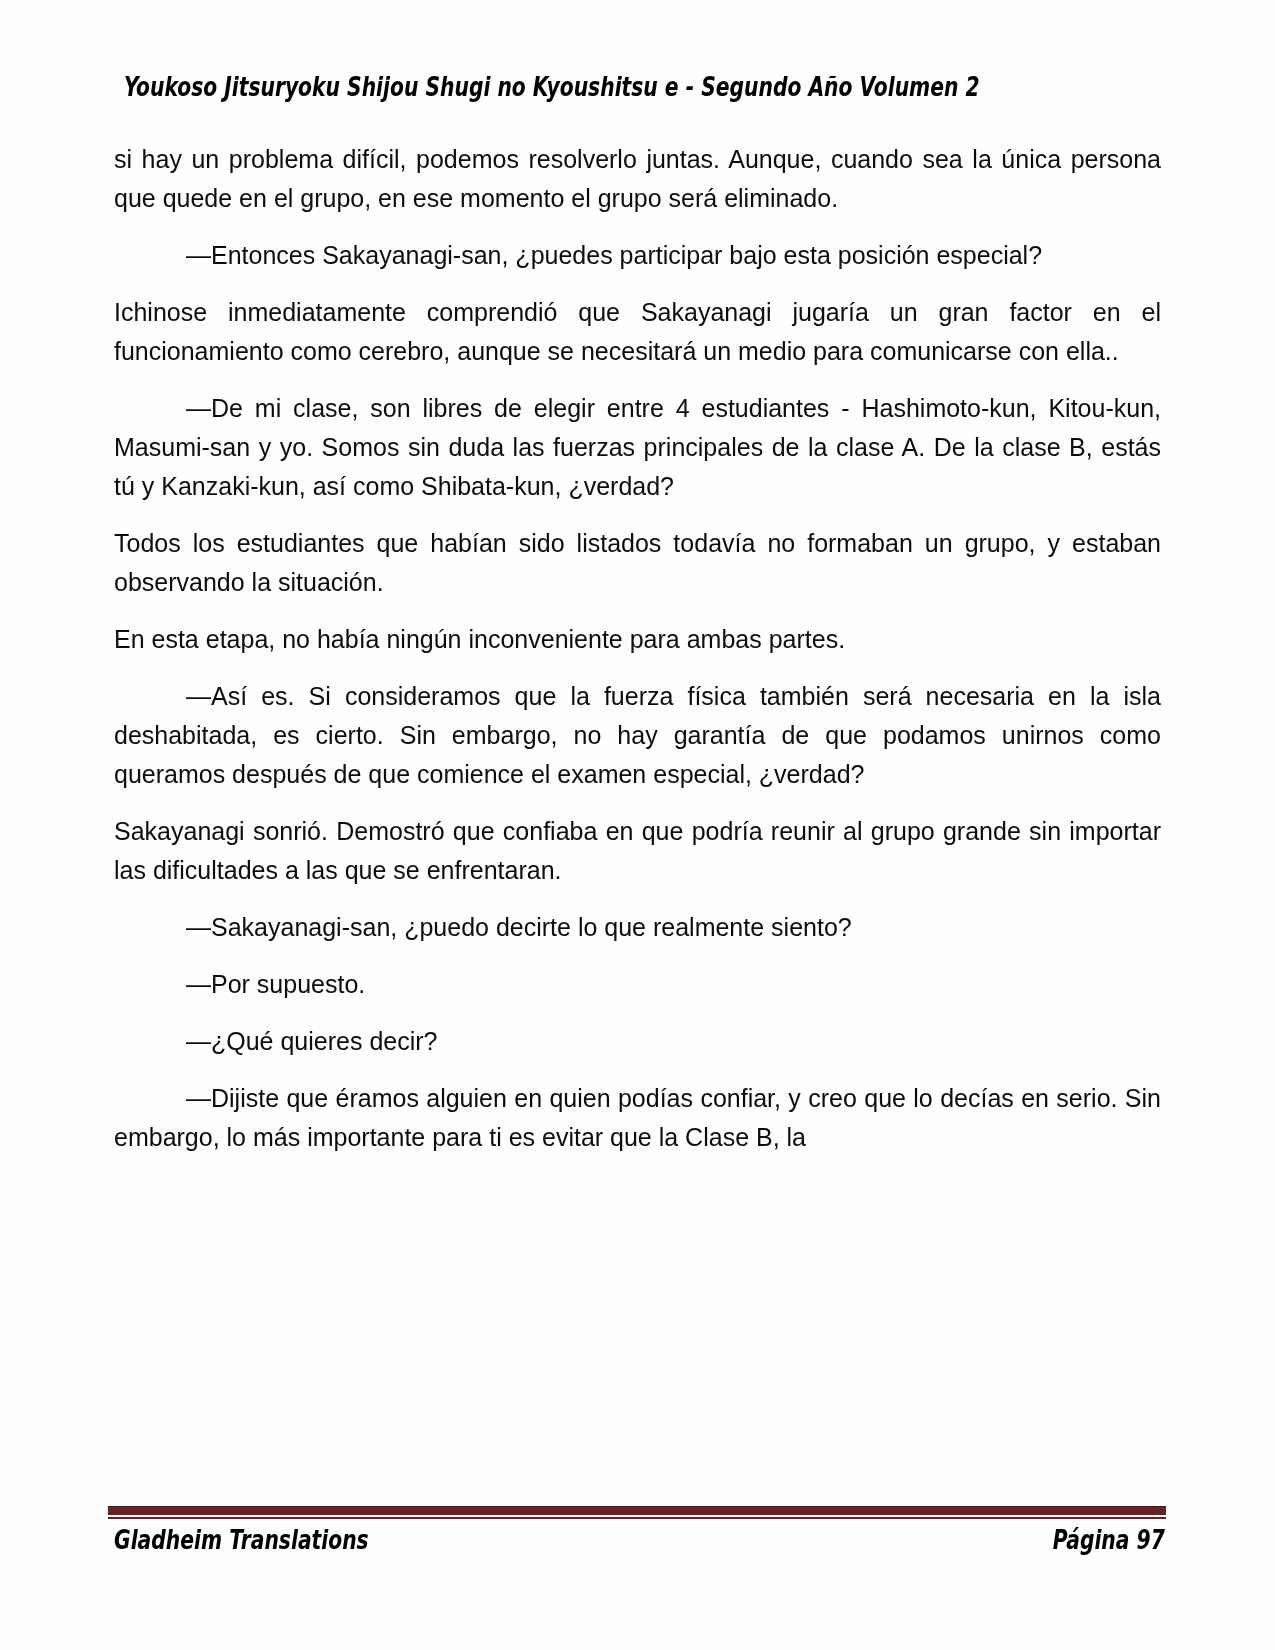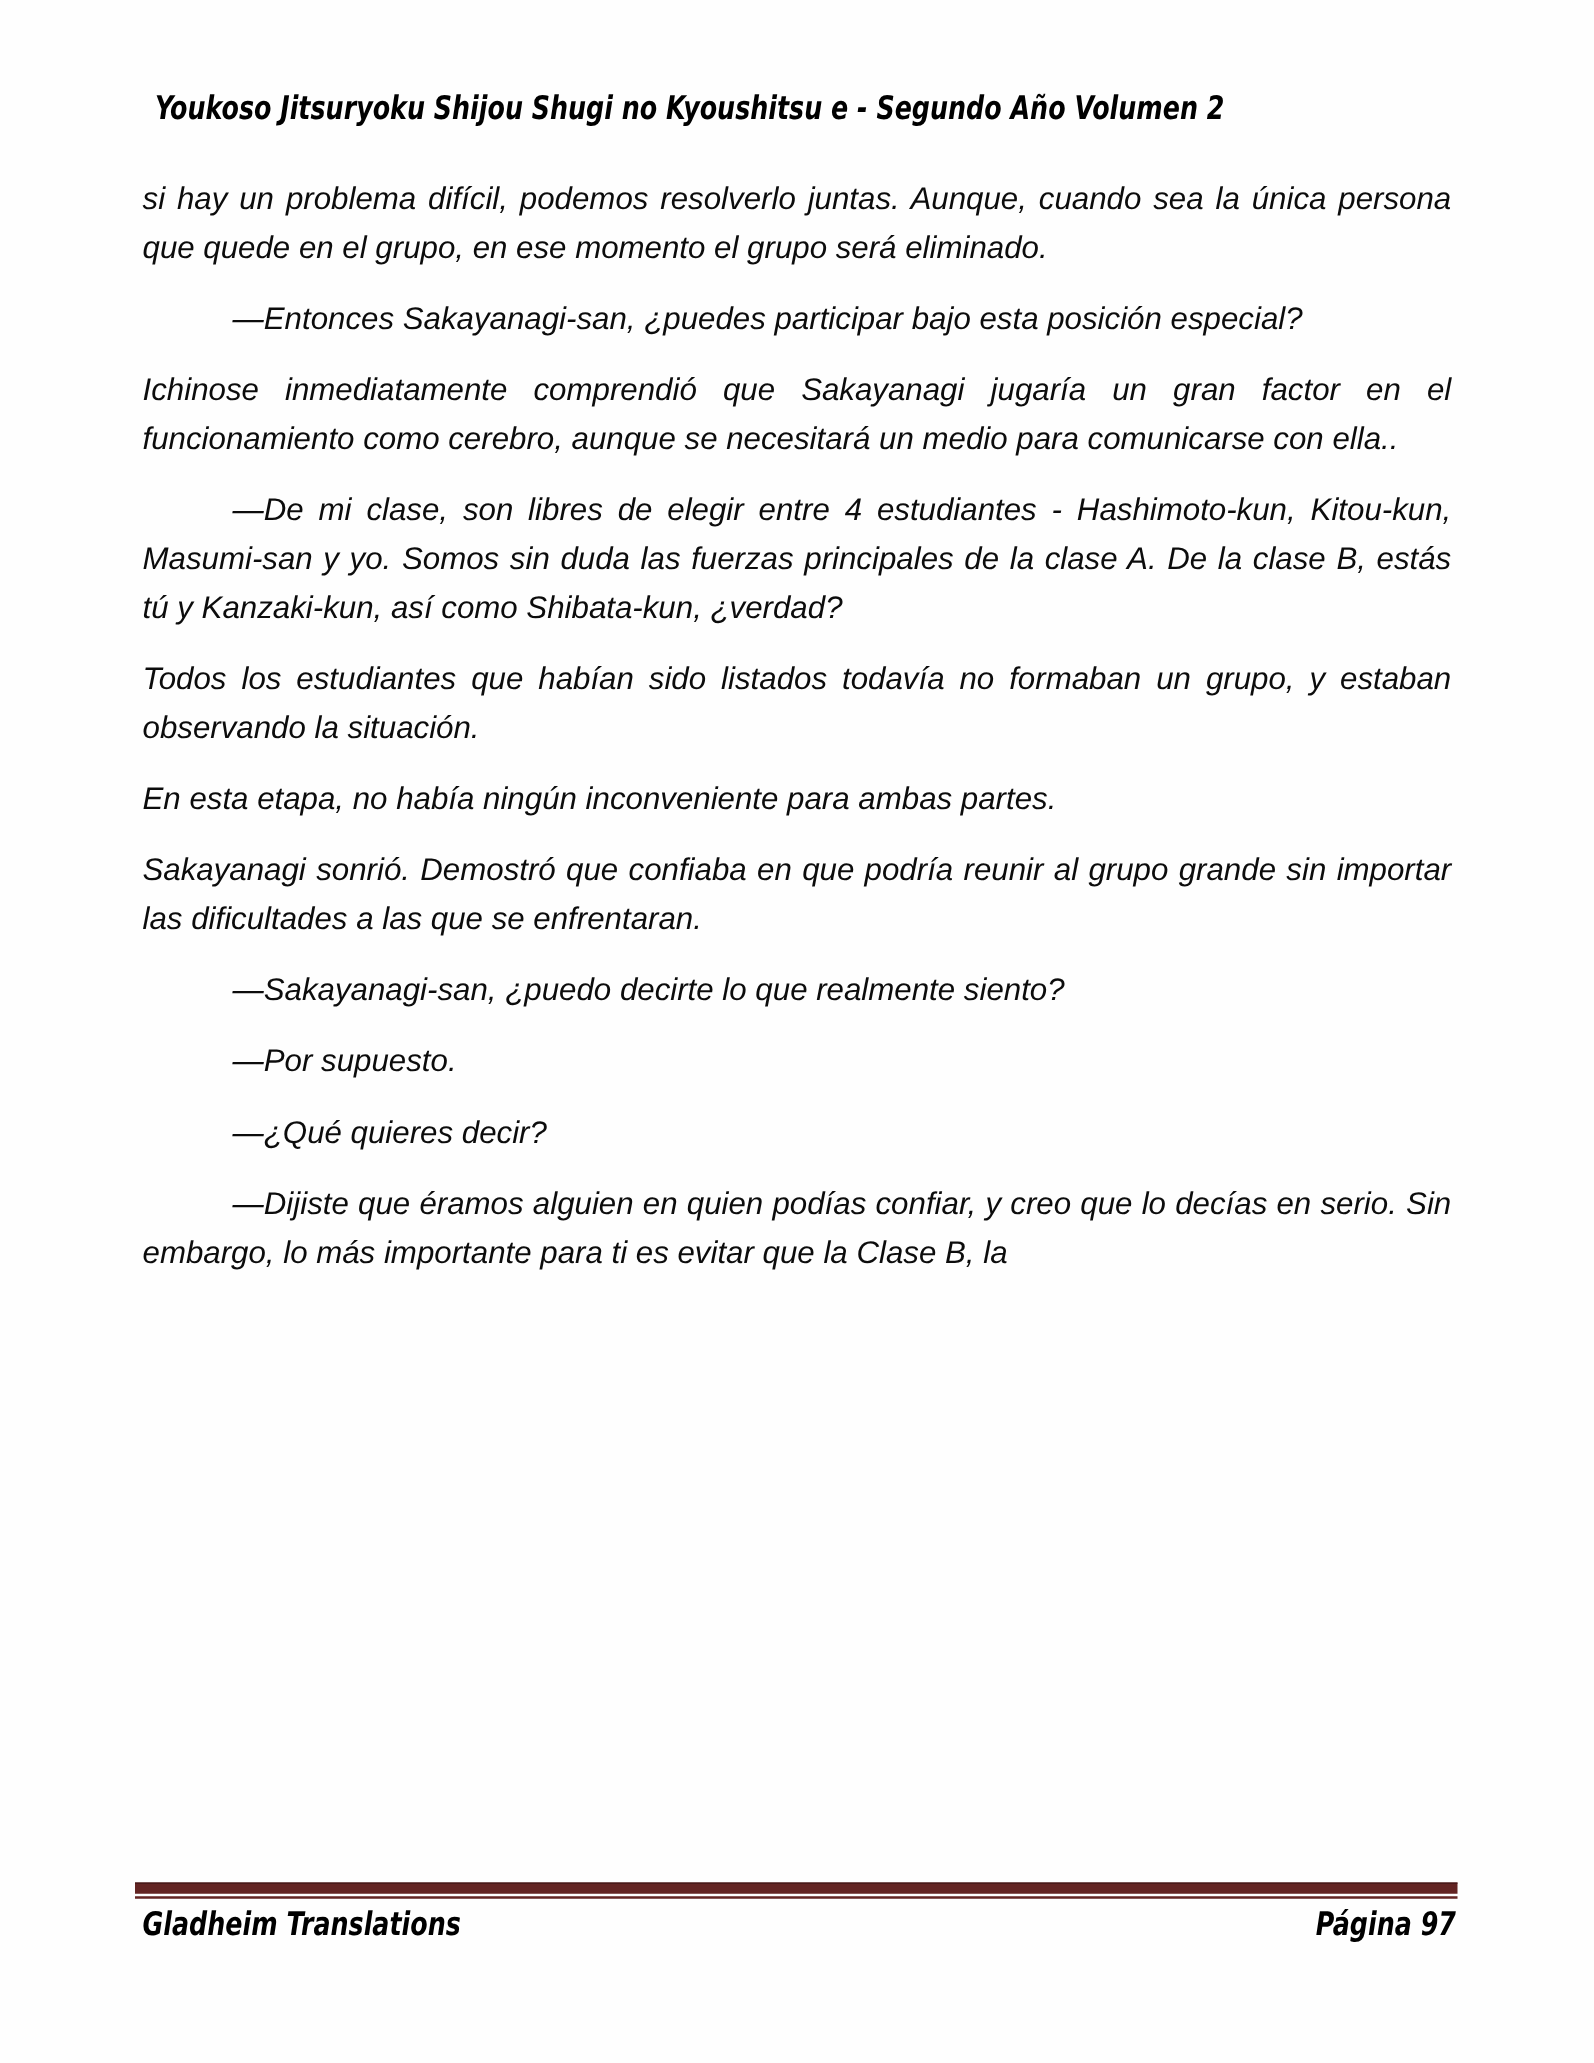--- a/index.html
+++ b/index.html
@@ -40,21 +40,20 @@
     left: 114px;
     top: 140px;
     width: 1047px;
     color: #0c0c0c;
     font-size: 25px;
     line-height: 39px;
     text-align: justify;
   }
   .para {
     margin: 0 0 18px 0;
-    font-style: italic;
   }
   .para.dialogue {
     text-indent: 72px;
   }
   .footer {
     position: absolute;
     left: 108px;
     top: 1506px;
     width: 1058px;
   }
@@ -100,20 +99,21 @@
     <span class="display-font title">Youkoso Jitsuryoku Shijou Shugi no Kyoushitsu e - Segundo Año Volumen 2</span>
   </div>
 
   <div class="content">
     <p class="para">si hay un problema difícil, podemos resolverlo juntas. Aunque, cuando sea la única persona que quede en el grupo, en ese momento el grupo será eliminado.</p>
     <p class="para dialogue">—Entonces Sakayanagi-san, ¿puedes participar bajo esta posición especial?</p>
     <p class="para">Ichinose inmediatamente comprendió que Sakayanagi jugaría un gran factor en el funcionamiento como cerebro, aunque se necesitará un medio para comunicarse con ella..</p>
     <p class="para dialogue">—De mi clase, son libres de elegir entre 4 estudiantes - Hashimoto-kun, Kitou-kun, Masumi-san y yo. Somos sin duda las fuerzas principales de la clase A. De la clase B, estás tú y Kanzaki-kun, así como Shibata-kun, ¿verdad?</p>
     <p class="para">Todos los estudiantes que habían sido listados todavía no formaban un grupo, y estaban observando la situación.</p>
     <p class="para">En esta etapa, no había ningún inconveniente para ambas partes.</p>
+    <p class="para dialogue">—Así es. Si consideramos que la fuerza física también será necesaria en la isla deshabitada, es cierto. Sin embargo, no hay garantía de que podamos unirnos como queramos después de que comience el examen especial, ¿verdad?</p>
     <p class="para">Sakayanagi sonrió. Demostró que confiaba en que podría reunir al grupo grande sin importar las dificultades a las que se enfrentaran.</p>
     <p class="para dialogue">—Sakayanagi-san, ¿puedo decirte lo que realmente siento?</p>
     <p class="para dialogue">—Por supuesto.</p>
     <p class="para dialogue">—¿Qué quieres decir?</p>
     <p class="para dialogue">—Dijiste que éramos alguien en quien podías confiar, y creo que lo decías en serio. Sin embargo, lo más importante para ti es evitar que la Clase B, la</p>
   </div>
 
   <div class="footer">
     <div>
       <div class="rule-thick"></div>

